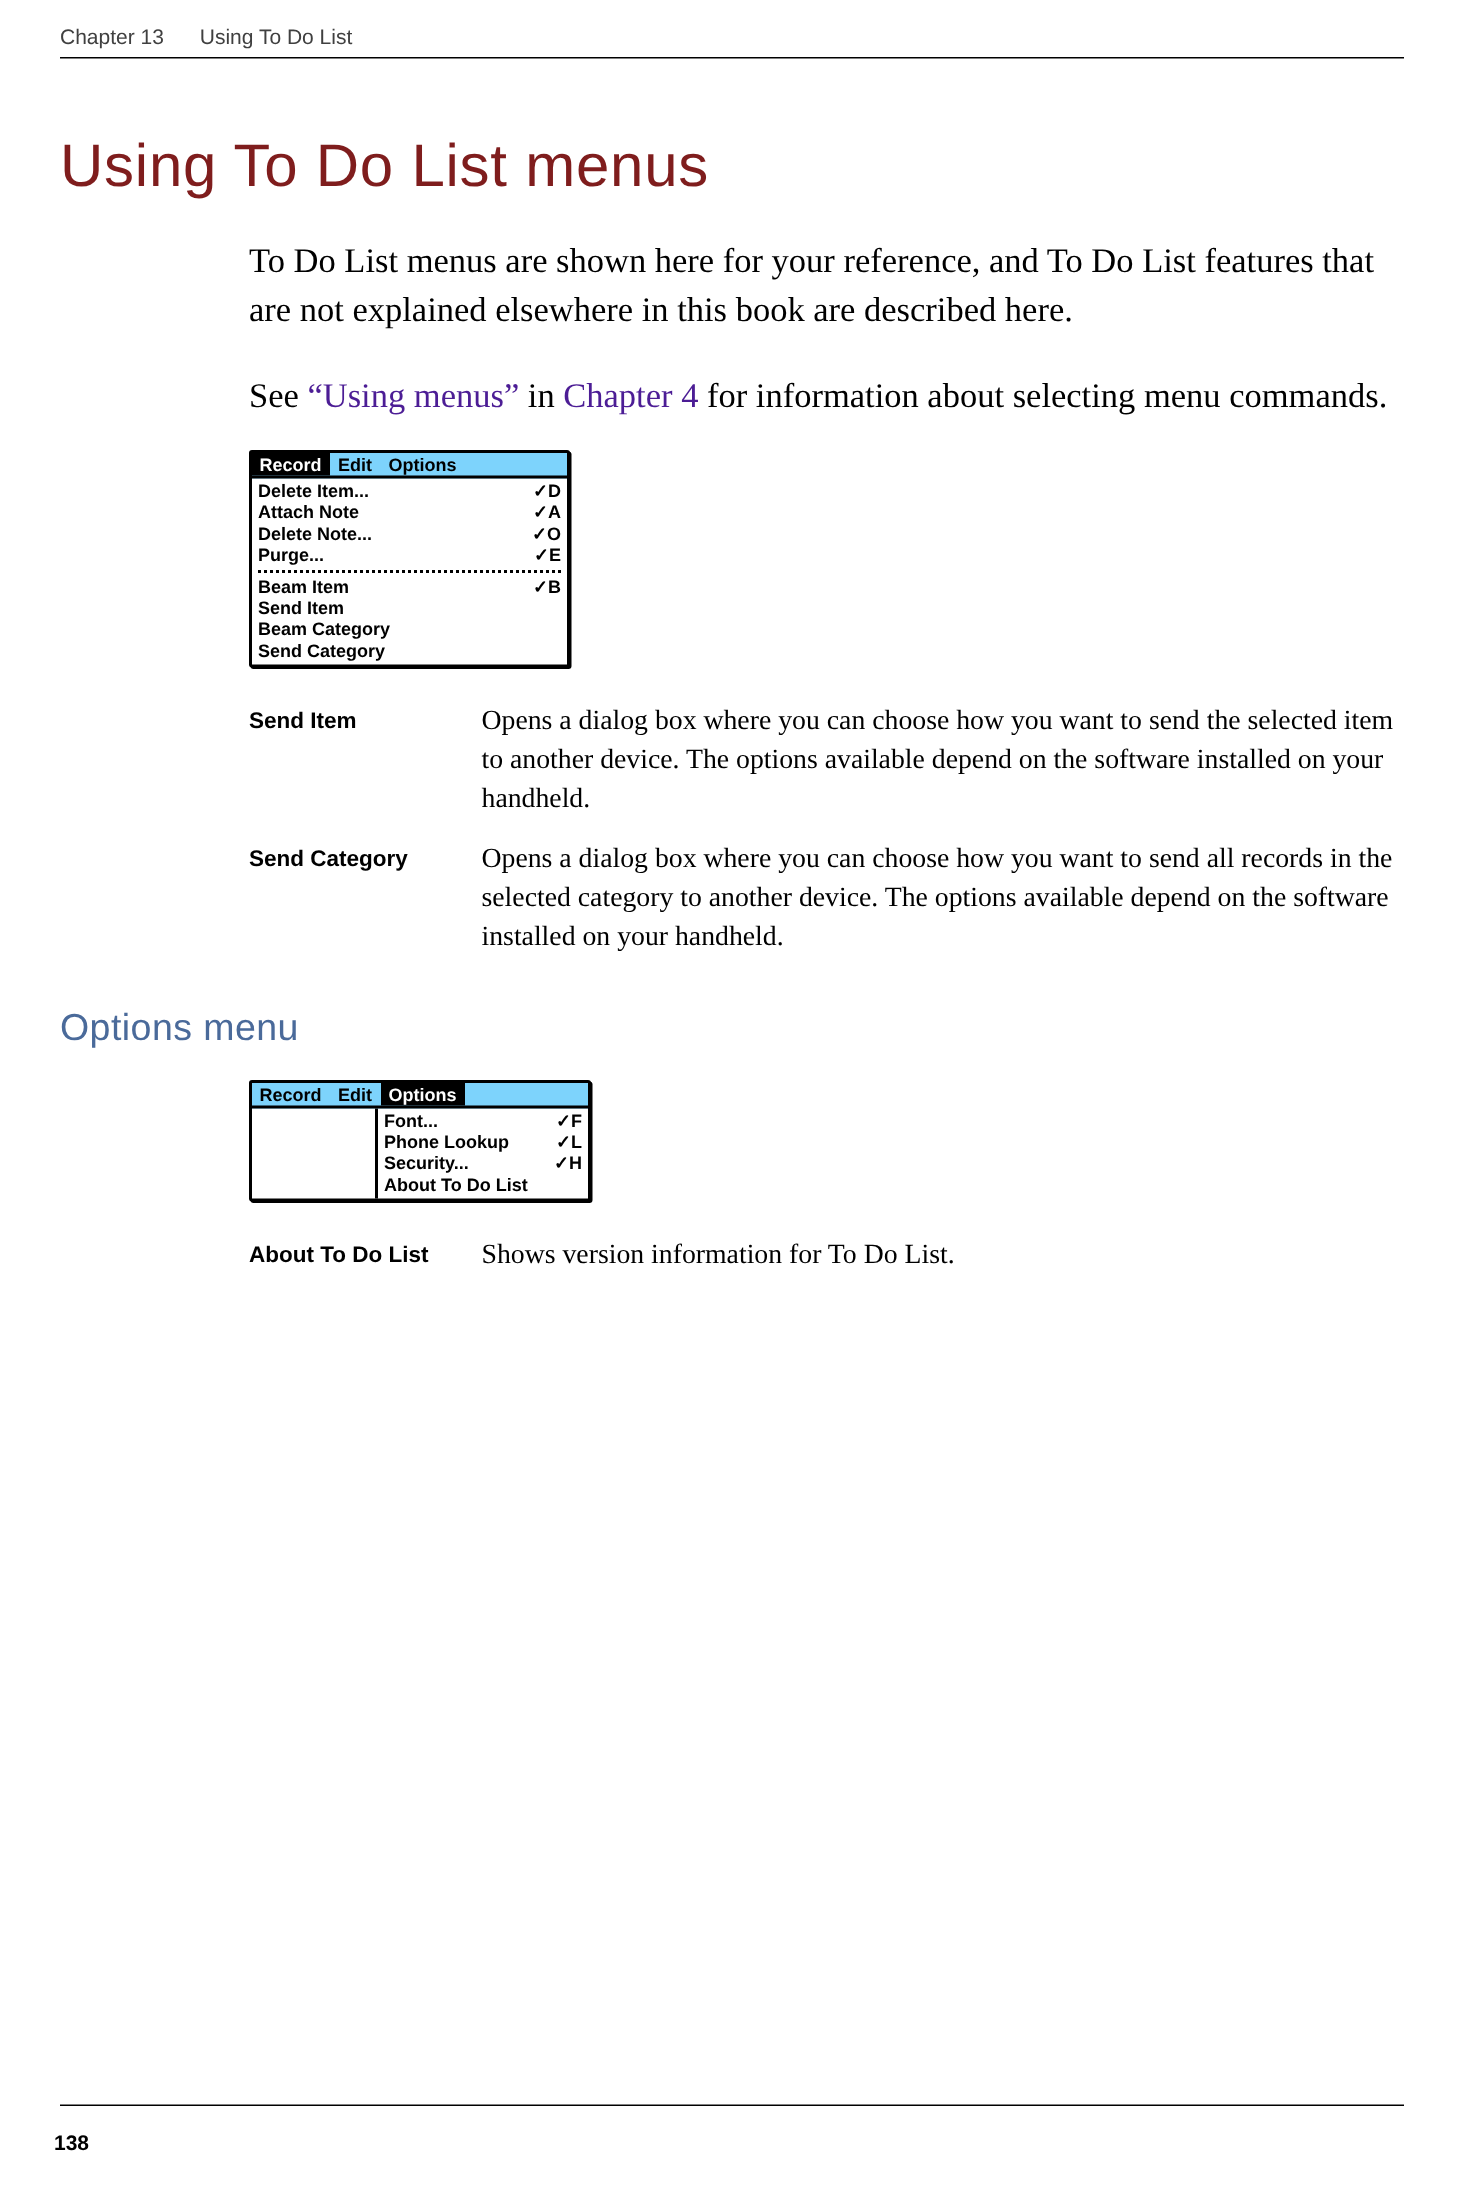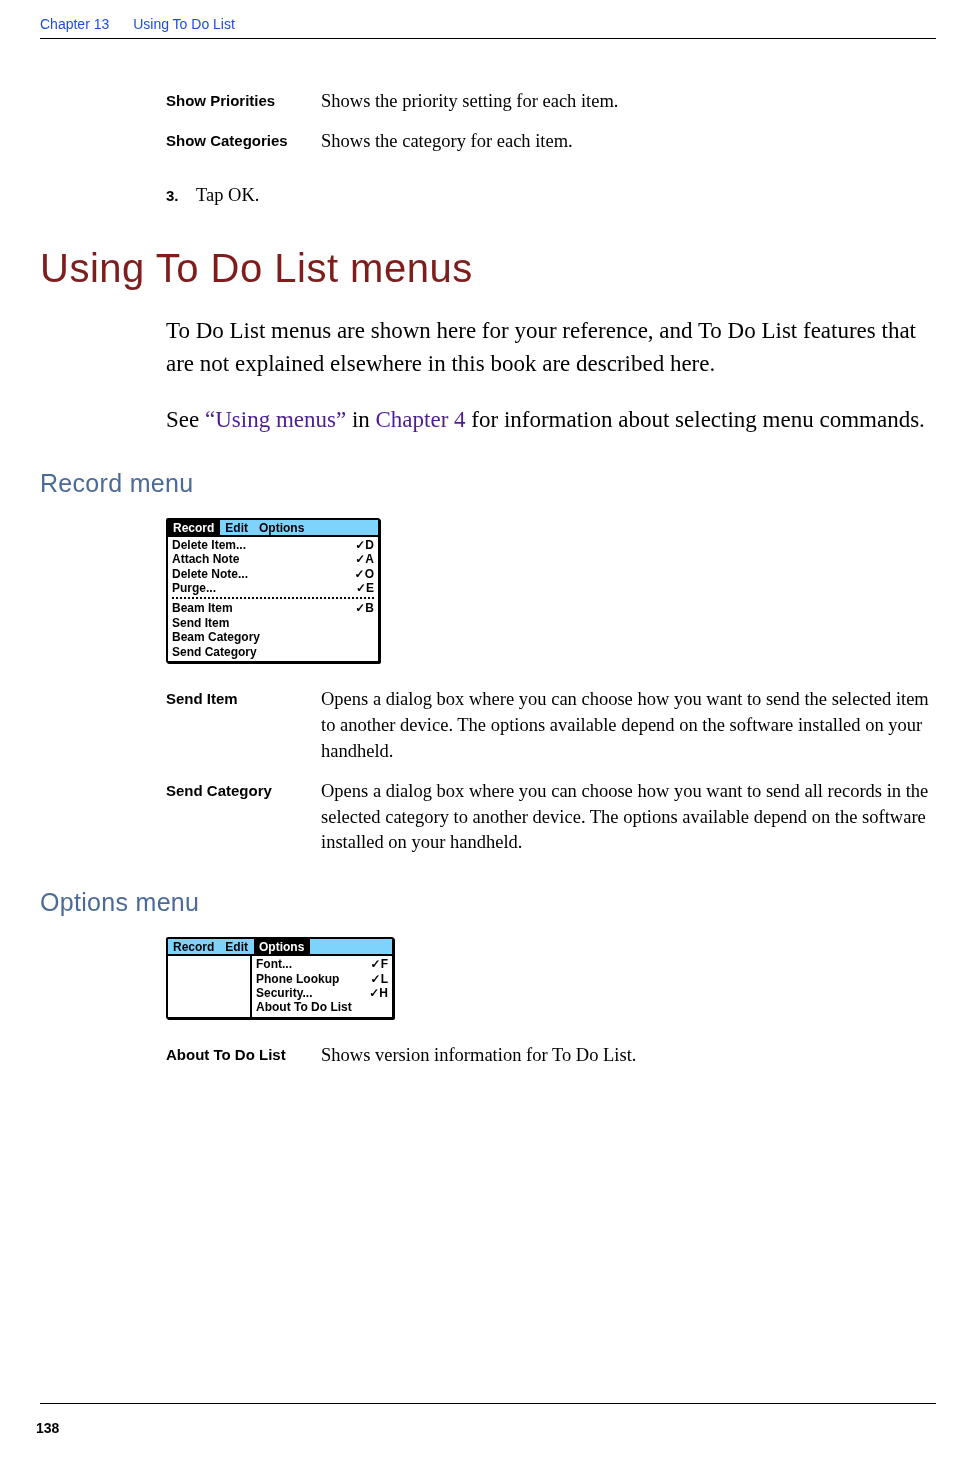--- a/index.html
+++ b/index.html
@@ -15,21 +15,21 @@
     }
     .page {
       padding: 16px 40px 0 40px;
       box-sizing: border-box;
       height: 100%;
       position: relative;
     }
     .running-head {
       font-family: "Helvetica Neue", Arial, sans-serif;
       font-size: 14px;
-      color: #1d4ed8;
+      color: #404040;
       margin-bottom: 2px;
     }
     .running-sep { margin: 0 10px; }
     .hr-top {
       border: none;
       border-top: 1px solid #000;
       margin: 6px 0 50px 0;
     }
     .content-col {
       margin-left: 126px;
@@ -151,46 +151,30 @@
   </style>
 </head>
 <body>
 
 <div class="page">
   <div class="running-head">
     <span>Chapter 13</span><span class="running-sep"> </span><span>Using To Do List</span>
   </div>
   <hr class="hr-top">
 
-  <div class="content-col">
-    <div class="defrow">
-      <div class="label">Show Priorities</div>
-      <div class="desc">Shows the priority setting for each item.</div>
-    </div>
-    <div class="defrow">
-      <div class="label">Show Categories</div>
-      <div class="desc">Shows the category for each item.</div>
-    </div>
-
-    <div class="steprow">
-      <div class="num">3.</div>
-      <div class="txt">Tap OK.</div>
-    </div>
-  </div>
 
   <h1 class="sec full-margin">Using To Do List menus</h1>
 
   <div class="content-col">
     <p class="para">To Do List menus are shown here for your reference, and To Do List features that are not explained elsewhere in this book are described here.</p>
     <p class="para">
       <span>See </span><span class="link">“Using menus”</span><span> in </span><span class="link">Chapter 4</span><span> for information about selecting menu commands.</span>
     </p>
   </div>
 
-  <h2 class="sub full-margin">Record menu</h2>
 
   <div class="content-col">
     <div class="pix-menu" style="width:210px;">
       <div class="bar">
         <div class="tab active">Record</div>
         <div class="tab">Edit</div>
         <div class="tab">Options</div>
       </div>
       <div class="drop">
         <div class="row">

